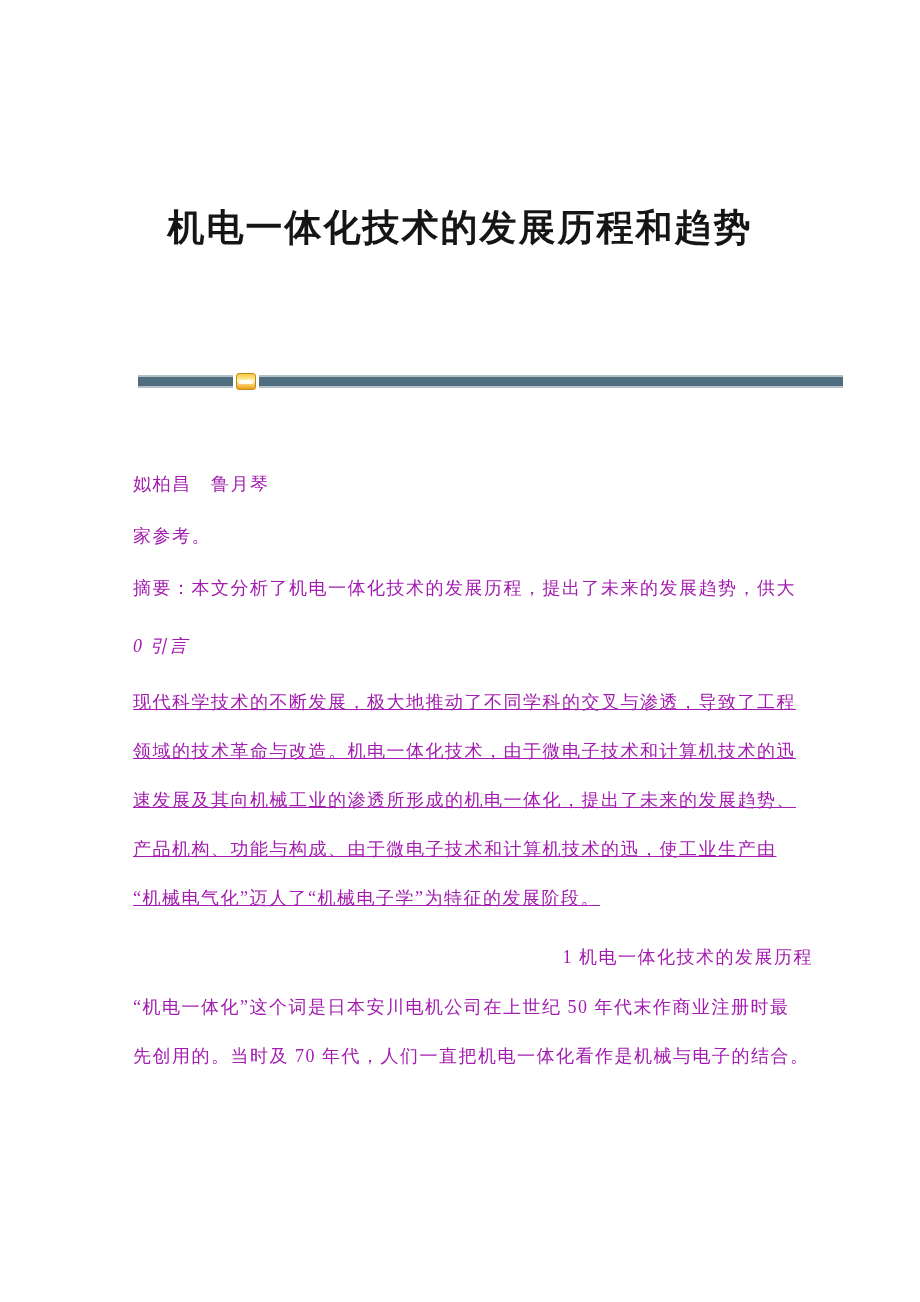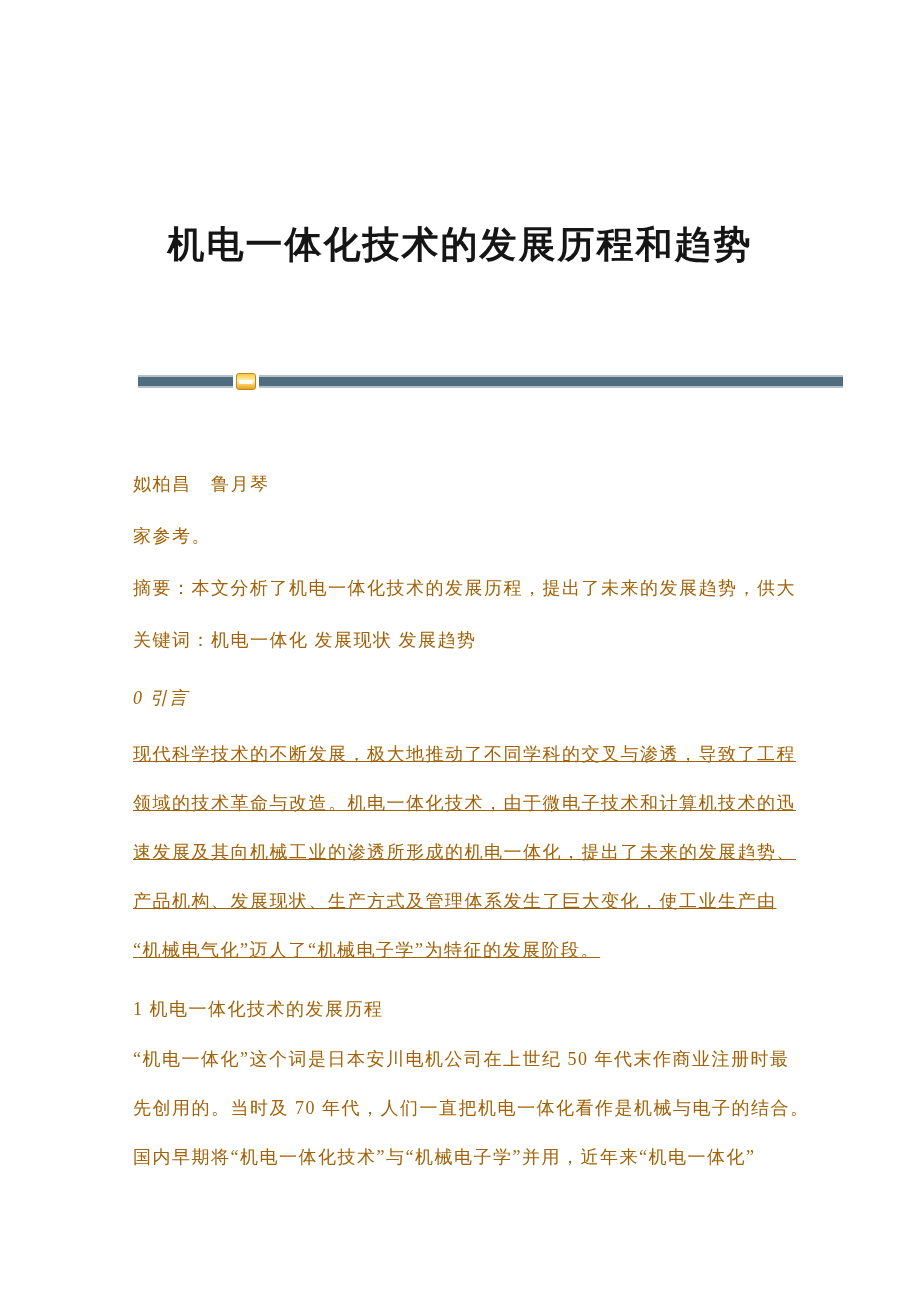--- a/index.html
+++ b/index.html
@@ -12,21 +12,21 @@
     background: #ffffff;
     position: relative;
     overflow: hidden;
     font-family: "Liberation Serif", "DejaVu Serif", serif;
     color: #3b3b3b;
   }
 
   
   .doc-title {
     position: absolute;
-    top: 217px;
+    top: 200px;
     left: 0;
     width: 920px;
     margin: 0;
     text-align: center;
     font-size: 37px;
     line-height: 56px;
     font-weight: bold;
     color: #151515;
     letter-spacing: 2px;
     white-space: nowrap;
@@ -81,34 +81,34 @@
   }
 
   
   .text-col {
     position: absolute;
     top: 458px;
     left: 133px;
     width: 680px;
     font-size: 18px;
     letter-spacing: 1.5px;
-    color: #a16207;
+    color: #a21caf;
   }
   .line {
     line-height: 52px;
     height: 52px;
     white-space: nowrap;
   }
   .para-tight .line {
     line-height: 49px;
     height: 49px;
   }
   .block-section0 { margin-top: 6px; font-style: italic; }
   .block-intro   { margin-top: 6px; text-decoration: underline; }
-  .block-section1{ margin-top: 8px; }
+  .block-section1{ margin-top: 8px; text-align: right; }
 </style>
 </head>
 <body>
 
 <h1 class="doc-title">机电一体化技术的发展历程和趋势</h1>
 
 <div class="divider">
   <div class="bar left"></div>
   <div class="icon-gap">
     <div class="envelope-icon"></div>
@@ -120,39 +120,35 @@
 
   <div class="block-byline">
     <div class="line">姒柏昌　鲁月琴</div>
   </div>
 
   <div class="block-abstract">
     <div class="line">家参考。</div>
     <div class="line">摘要：本文分析了机电一体化技术的发展历程，提出了未来的发展趋势，供大</div>
   </div>
 
-  <div class="block-keywords">
-    <div class="line">关键词：机电一体化 发展现状 发展趋势</div>
-  </div>
 
   <div class="block-section0">
     <div class="line">0 引言</div>
   </div>
 
   <div class="block-intro para-tight">
     <div class="line">现代科学技术的不断发展，极大地推动了不同学科的交叉与渗透，导致了工程</div>
     <div class="line">领域的技术革命与改造。机电一体化技术，由于微电子技术和计算机技术的迅</div>
     <div class="line">速发展及其向机械工业的渗透所形成的机电一体化，提出了未来的发展趋势、</div>
-    <div class="line">产品机构、发展现状、生产方式及管理体系发生了巨大变化，使工业生产由</div>
+    <div class="line">产品机构、功能与构成、由于微电子技术和计算机技术的迅，使工业生产由</div>
     <div class="line">“机械电气化”迈人了“机械电子学”为特征的发展阶段。</div>
   </div>
 
   <div class="block-section1">
     <div class="line">1 机电一体化技术的发展历程</div>
   </div>
 
   <div class="block-history para-tight">
     <div class="line">“机电一体化”这个词是日本安川电机公司在上世纪 50 年代末作商业注册时最</div>
     <div class="line">先创用的。当时及 70 年代，人们一直把机电一体化看作是机械与电子的结合。</div>
-    <div class="line">国内早期将“机电一体化技术”与“机械电子学”并用，近年来“机电一体化”</div>
   </div>
 
 </div>
 
 </body></html>

